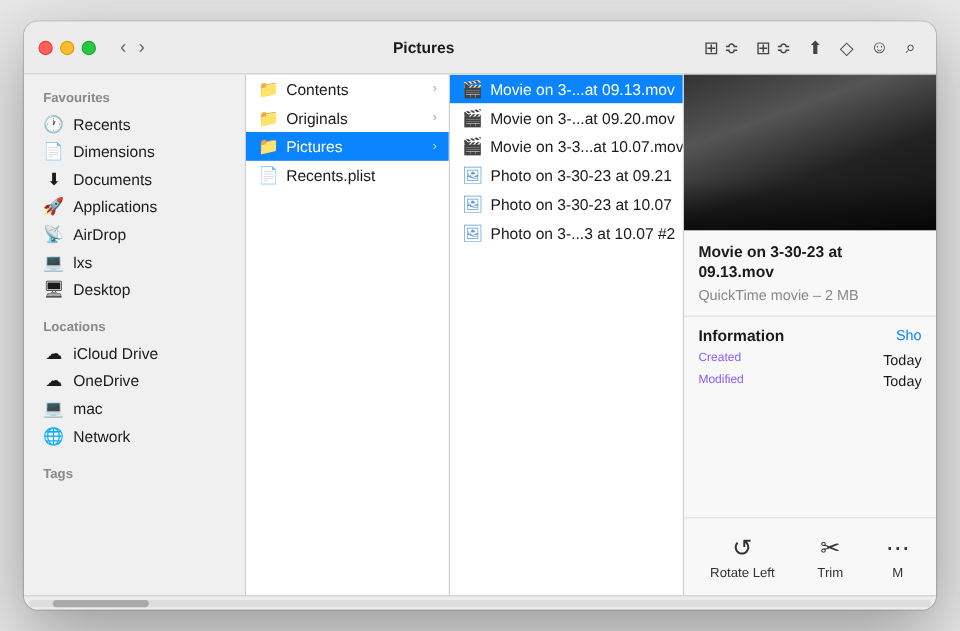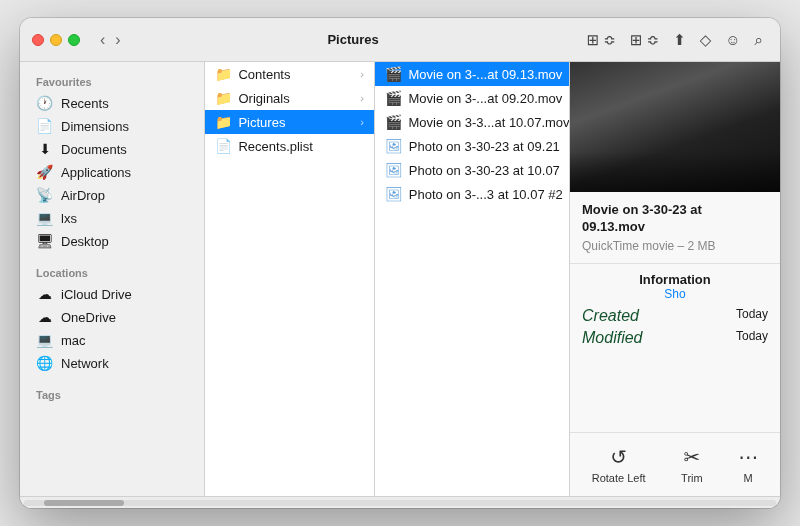--- a/index.html
+++ b/index.html
@@ -238,41 +238,39 @@
     }
     .preview-details {
       padding: 8px 12px;
       flex: 1;
     }
     .preview-details-header {
       display: flex;
       justify-content: space-between;
       align-items: center;
       margin-bottom: 6px;
-      flex-direction: column;
     }
     .preview-details-title {
       font-size: 13px;
       font-weight: 600;
       color: #1a1a1a;
     }
     .preview-details-link {
       font-size: 12px;
       color: #0a84ff;
       cursor: pointer;
     }
     .preview-row {
       display: flex;
       justify-content: space-between;
       margin-bottom: 4px;
     }
     .preview-row-label {
-      font-size: 16px;
-      color: #14532d;
-      font-style: italic;
+      font-size: 10px;
+      color: #8b5cf6;
     }
     .preview-row-value {
       font-size: 12px;
       color: #1a1a1a;
       margin-left: 41px;
     }
     .preview-actions {
       display: flex;
       border-top: 1px solid #e0e0e0;
       padding: 8px 6px;

